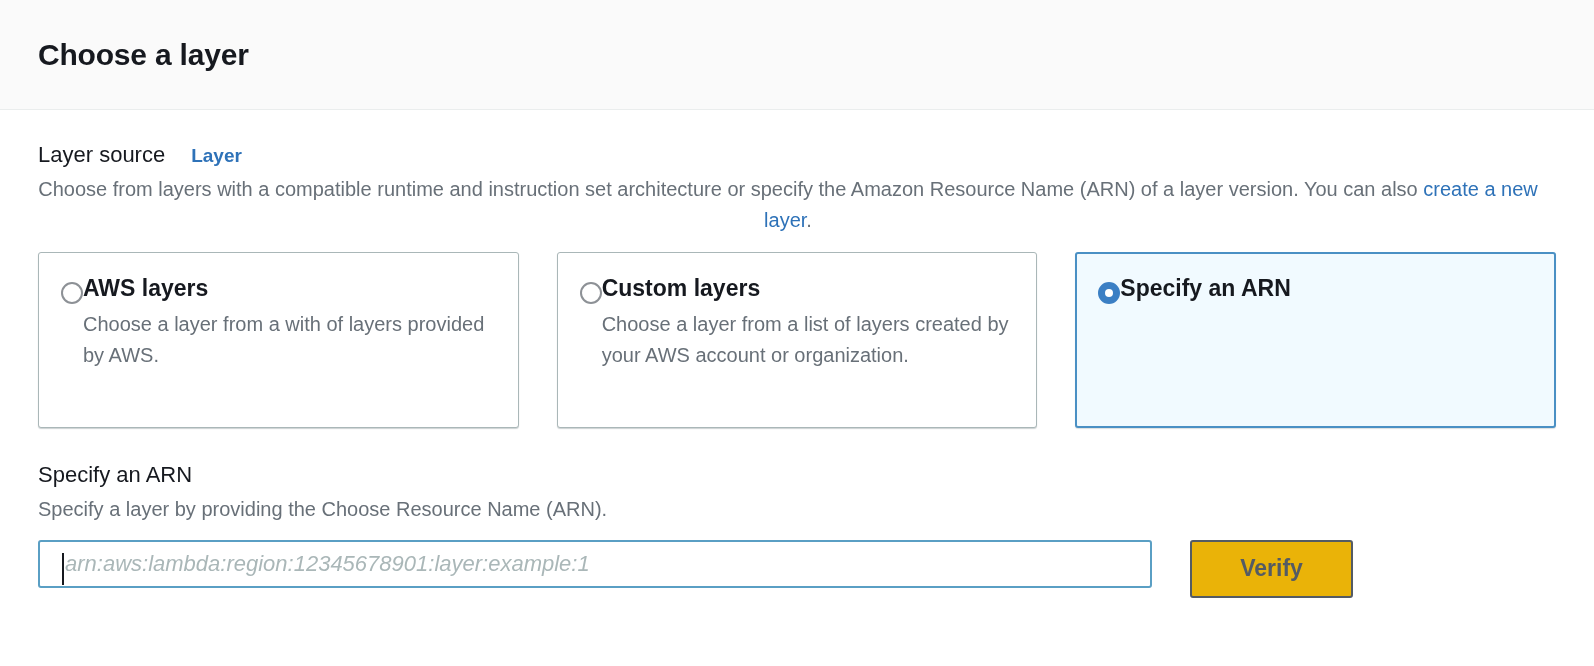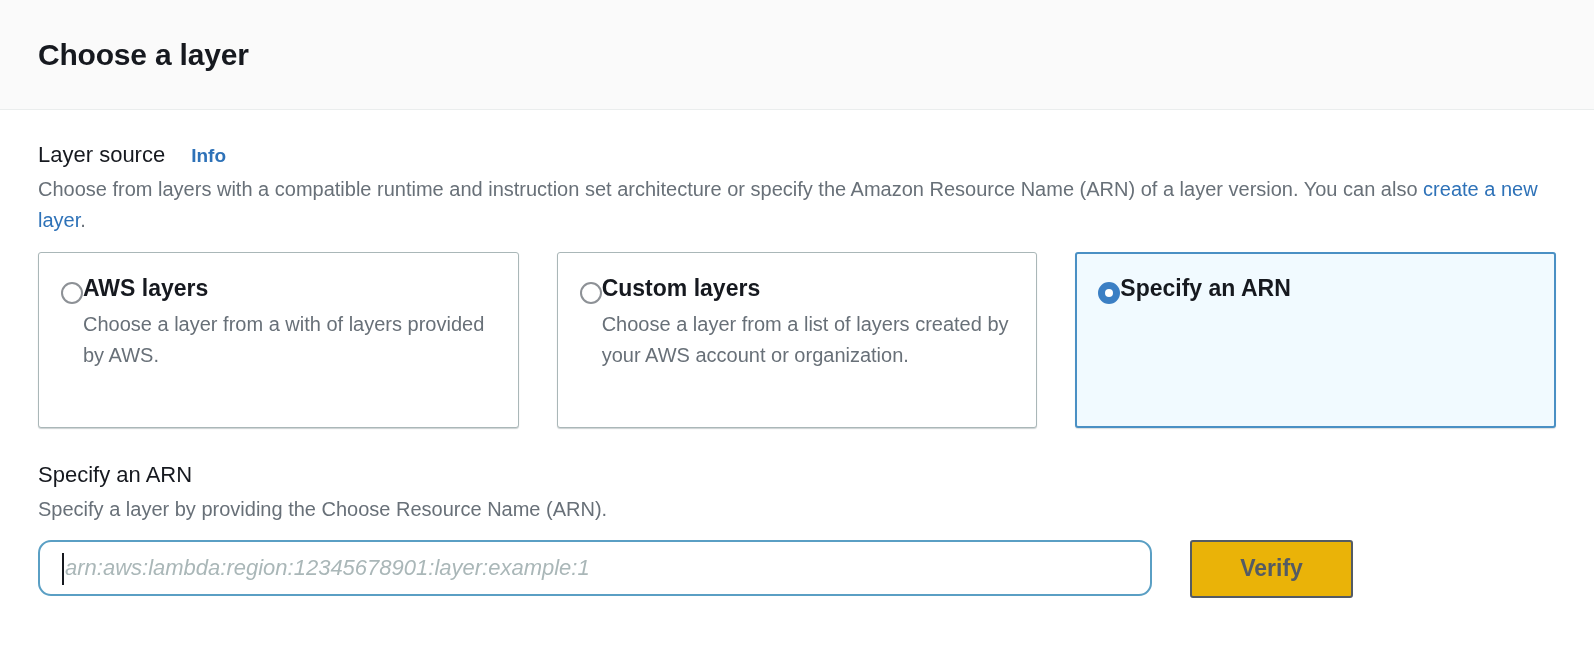--- a/index.html
+++ b/index.html
@@ -60,20 +60,21 @@
     color: #2e72b8;
     cursor: pointer;
     text-decoration: none;
   }
   .field-desc {
     font-size: 20px;
     color: #687078;
     line-height: 1.55;
     max-width: 1500px;
     margin: 0 0 16px 0;
+    text-align: center;
   }
   .inline-link {
     color: #2e72b8;
     text-decoration: none;
     cursor: pointer;
   }
 
   
   .card-row {
     display: flex;
@@ -161,23 +162,23 @@
     display: flex;
     align-items: flex-start;
     gap: 38px;
   }
   .arn-input-wrap {
     width: 1114px;
     position: relative;
   }
   .arn-input {
     width: 100%;
-    height: 56px;
+    height: 48px;
     border: 2px solid #5a9fc4;
-    border-radius: 13px;
+    border-radius: 3px;
     background: #ffffff;
     font-family: "Liberation Sans", sans-serif;
     font-size: 22px;
     color: #16191f;
     padding: 0 14px 0 25px;
     outline: none;
   }
   .arn-input::placeholder {
     color: #aab7b8;
     font-style: italic;
@@ -213,21 +214,21 @@
 
 <div class="modal-header">
   <div class="modal-title">Choose a layer</div>
 </div>
 
 <div class="modal-body">
 
   <div class="field-group">
     <div class="label-row">
       <span class="field-label">Layer source</span>
-      <a class="info-link">Info</a>
+      <a class="info-link">Layer</a>
     </div>
     <p class="field-desc"><span>Choose from layers with a compatible runtime and instruction set architecture or specify the Amazon Resource Name (ARN) of a layer version. You can also </span><a class="inline-link">create a new layer</a><span>.</span></p>
 
     <div class="card-row">
 
       <div class="radio-card">
         <span class="radio-outer">
             <span class="radio-inner"></span>
           </span>
         <span class="card-text">

